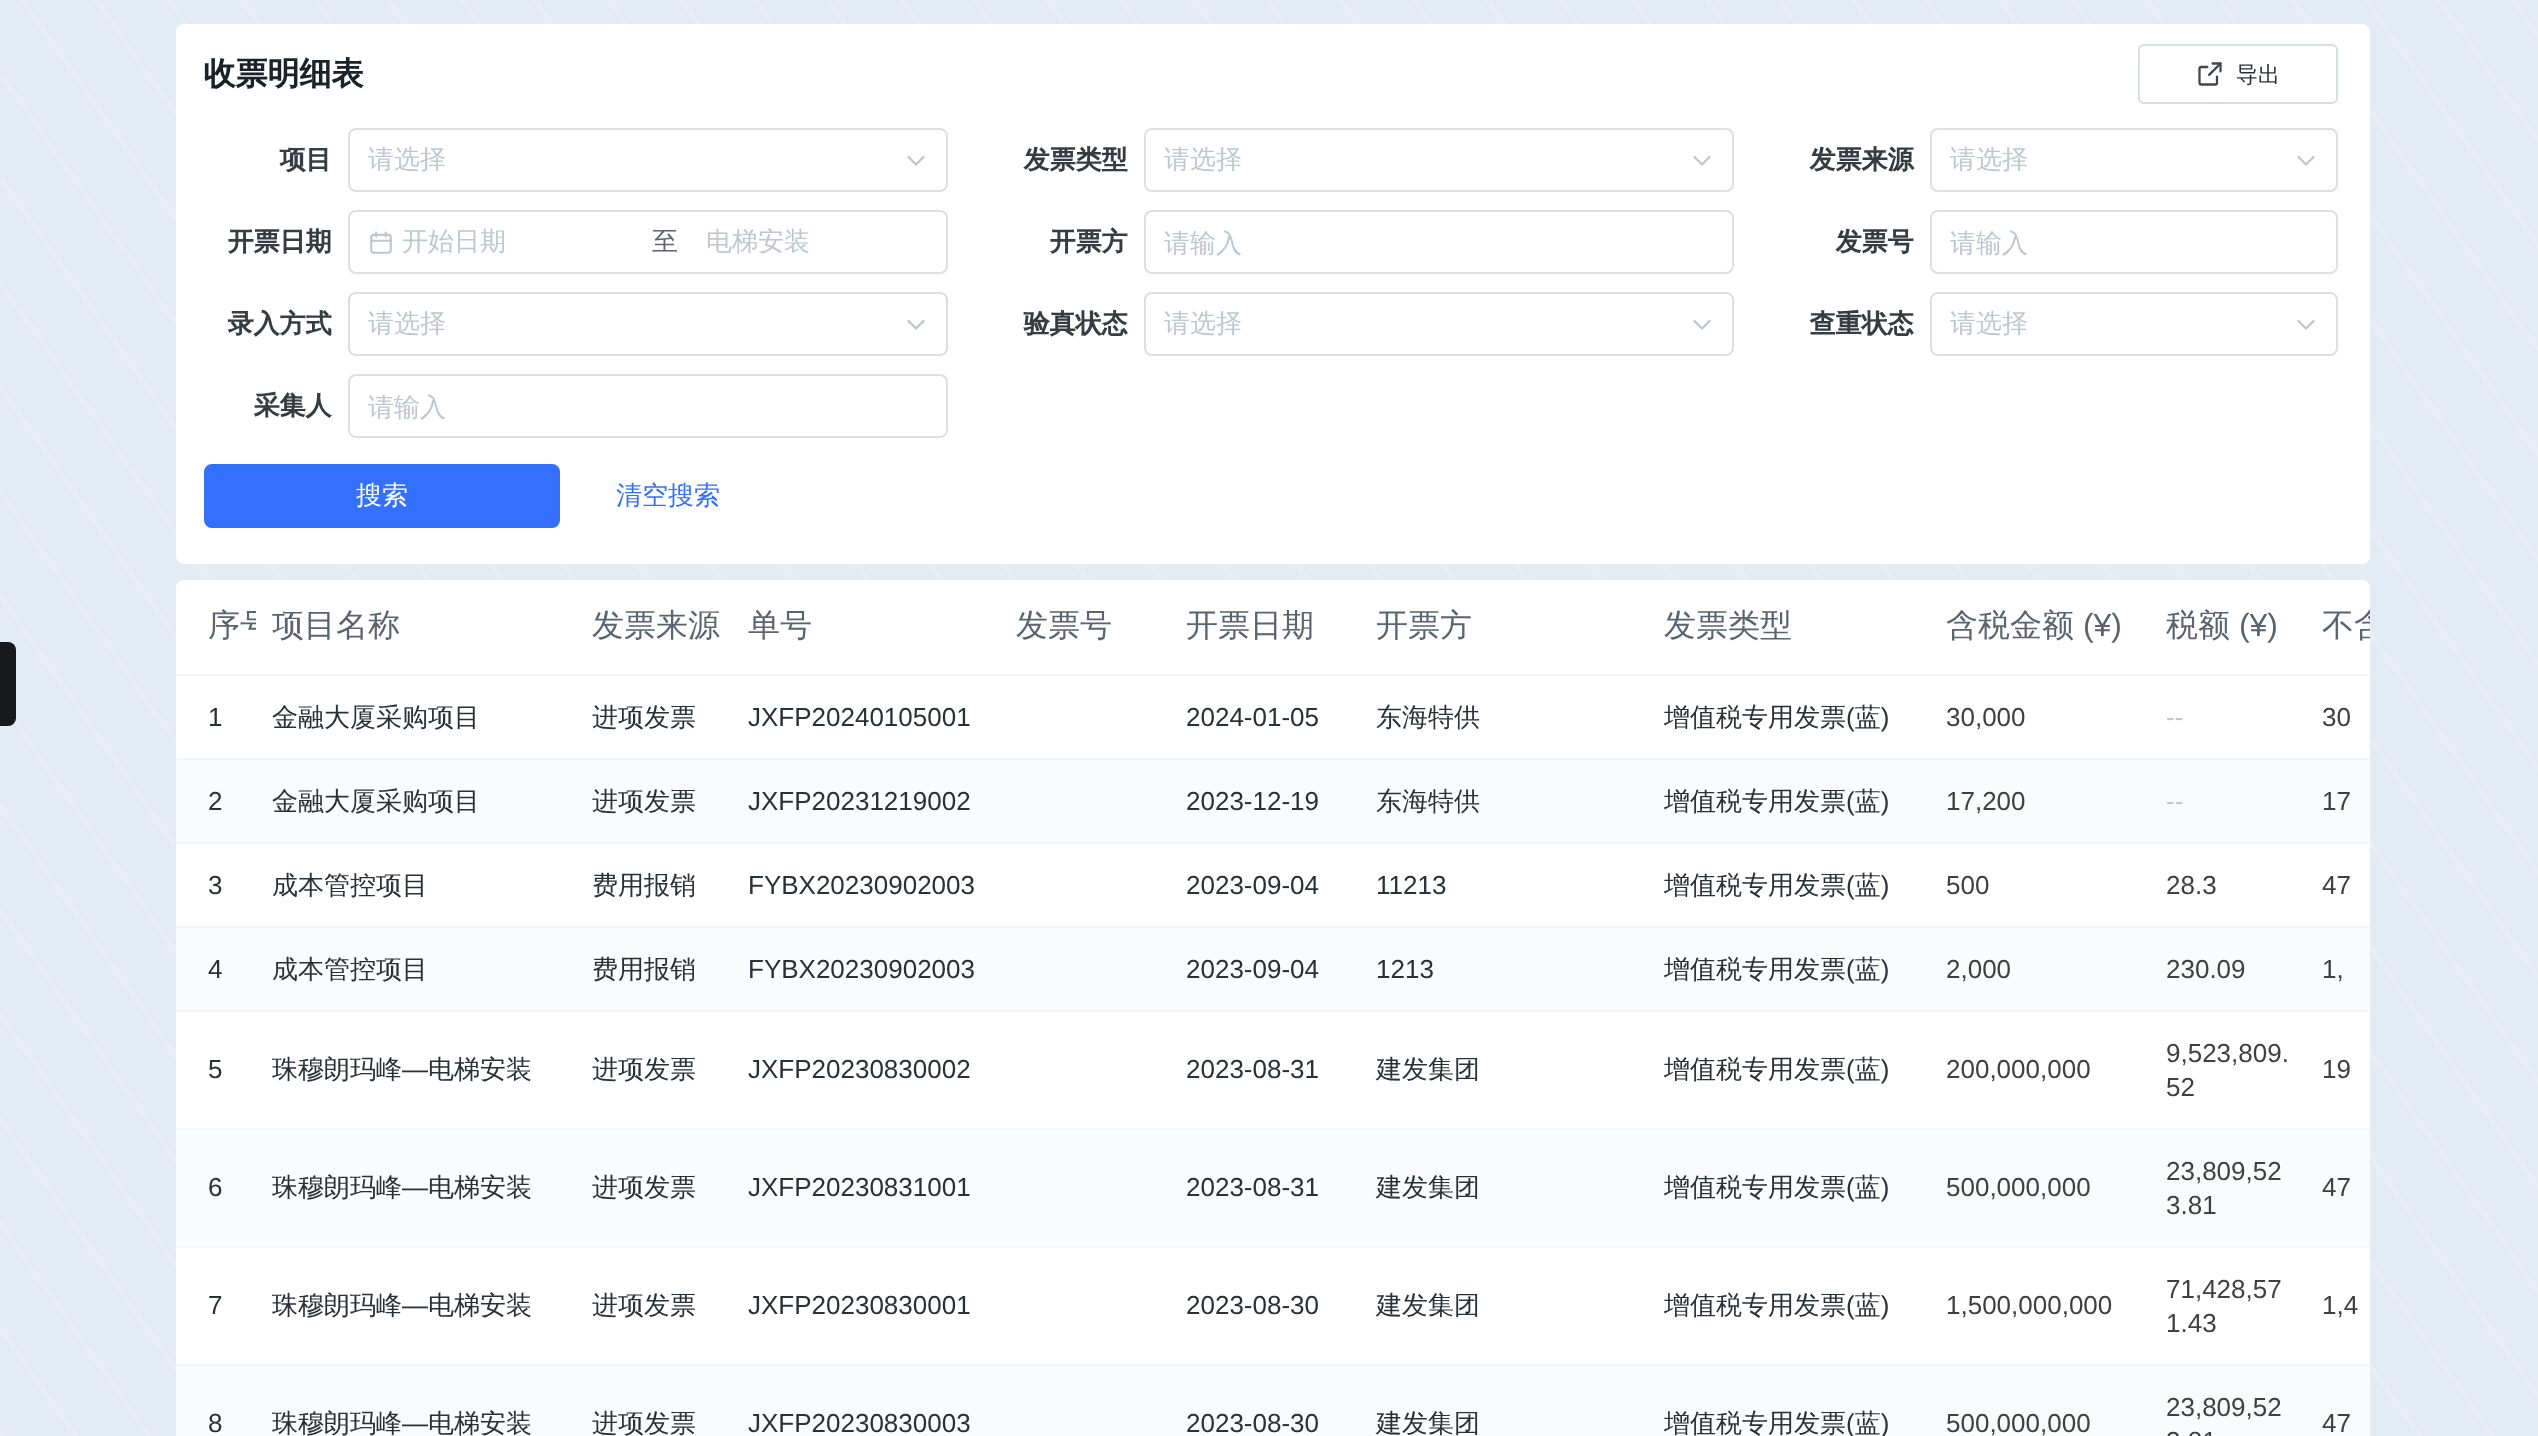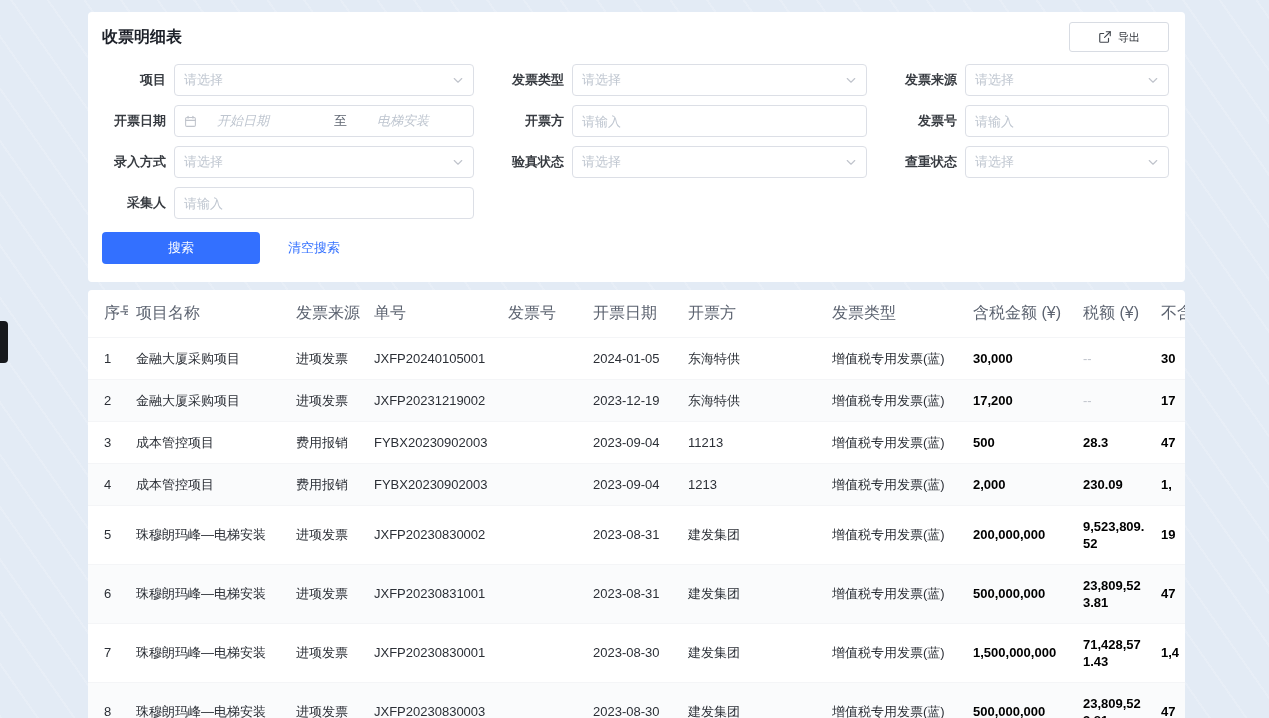--- a/index.html
+++ b/index.html
@@ -19,48 +19,48 @@
   .panel-top { padding:10px 16px 18px 14px; }
   .panel-head { display:flex; justify-content:space-between; align-items:center; margin-bottom:12px; }
   .page-title { font-size:16px; font-weight:700; color:#1d2129; }
   .export-btn { display:inline-flex; align-items:center; gap:6px; height:30px; padding:0 28px;
     background:#fff; border:1px solid #d8dce3; border-radius:3px; font-size:11px; color:#2b2f36; cursor:pointer; }
 
   .filter-grid { display:grid; grid-template-columns:372px 367px 1fr; column-gap:26px; row-gap:9px; }
   .field { display:flex; align-items:center; min-height:32px; }
   .f-label { width:64px; flex:none; text-align:right; margin-right:8px; font-size:13px; color:#383c42;font-weight:bold; }
   .control { flex:1; height:32px; border:1px solid #dcdfe6; border-radius:4px; background:#fff;
-    display:flex; align-items:center; padding:0 9px; gap:20px; cursor:pointer; min-width:0; }
+    display:flex; align-items:center; padding:0 9px; gap:4px; cursor:pointer; min-width:0; }
   input.control { font-size:13px; color:#4d7c0f; cursor:text; outline:none; }
   input.control::placeholder { color:#bfc6d0; }
   .ph { flex:1; font-size:13px; color:#bfc6d0; white-space:nowrap; overflow:hidden; }
-  .ph-date { flex:1; font-size:13px; color:#bfc6d0; white-space:nowrap; overflow:hidden;font-style:italic; }
+  .ph-date { flex:1; font-size:13px; color:#bfc6d0; white-space:nowrap; overflow:hidden; }
   .date-sep { font-size:13px; color:#5f6672; padding:0 10px; flex:none; }
   .icn { flex:none; display:flex; align-items:center; }
 
   .actions { margin-top:13px; display:flex; align-items:center; }
-  .search-btn { width:158px; height:32px; background:#3370ff; border:none; border-radius:4px;
+  .search-btn { width:178px; height:32px; background:#3370ff; border:none; border-radius:4px;
     color:#fff; font-size:13px; cursor:pointer; }
   .clear-link { margin-left:28px; font-size:13px; color:#3370ff; cursor:pointer;text-align:center; }
 
   .panel-table { margin-top:8px; padding-bottom:12px; overflow:hidden; }
   table { width:1097px; table-layout:fixed; border-collapse:collapse; }
   col.w-no{width:40px} col.w-project{width:160px} col.w-source{width:78px} col.w-order{width:134px}
   col.w-invno{width:85px} col.w-date{width:95px} col.w-issuer{width:144px} col.w-type{width:141px}
   col.w-amount{width:110px} col.w-tax{width:80px} col.w-net{width:30px}
   th { font-size:16px; color:#5c6370; font-weight:500; text-align:left; padding:13px 8px;
     white-space:nowrap; overflow:hidden; }
   td { font-size:13px; color:#2b2f36; padding:12px 8px; line-height:16px;
     white-space:nowrap; overflow:hidden; border-top:1px solid #f4f5f7; }
   th:first-child, td:first-child { padding-left:16px; }
   tbody tr:nth-child(even) td { background:#fafbfc; }
   td.c-tax { white-space:normal; word-break:break-all; padding-right:4px; line-height:17px; }
   td.c-amount { padding-right:4px; }
   td.c-net, th.c-net { padding-left:6px; padding-right:0; }
-  .amount { color:#000000;font-weight:bold; }
+  .amount { color:#404040; }
   .muted { color:#c0c4cc; }
 
   .drawer-handle { position:absolute; left:0; top:321px; width:8px; height:42px;
     background:#17191d; border-radius:0 4px 4px 0; cursor:pointer; }
 </style>
 </head>
 <body>
 
 <div class="drawer-handle"></div>
 

